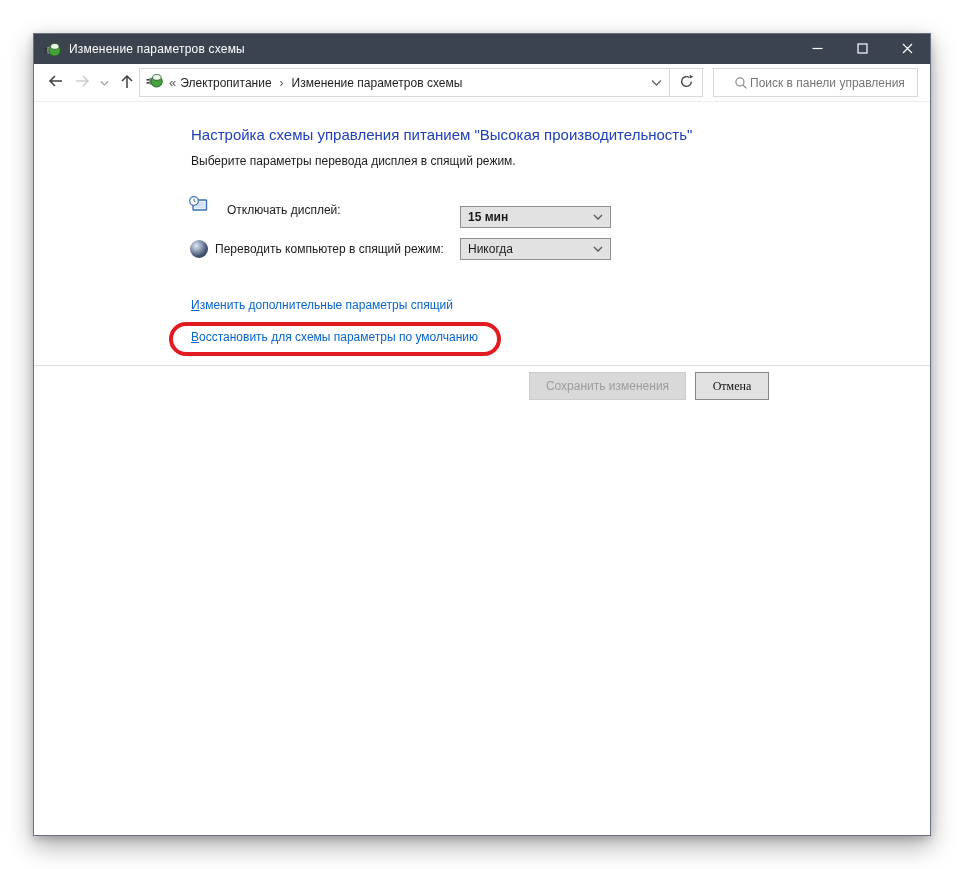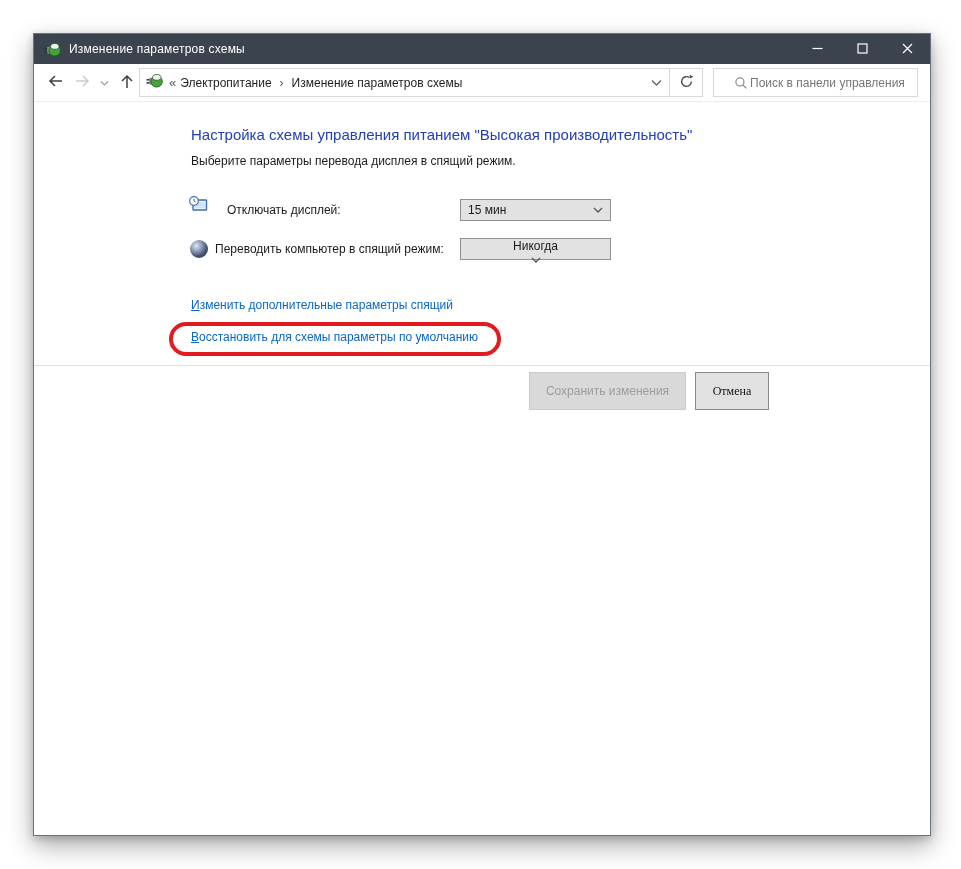--- a/index.html
+++ b/index.html
@@ -30,35 +30,35 @@
   .search-box{position:absolute;left:679px;top:4px;width:205px;height:29px;border:1px solid #d9d9d9;
     box-sizing:border-box;display:flex;align-items:center;background:#fff;}
   .search-box .mag{margin-left:20px;display:flex;}
   .search-input{border:none;outline:none;flex:1;font-size:12px;color:#333;margin-left:0;font-family:inherit;}
   .search-input::placeholder{color:#767676;}
   
   .heading{position:absolute;left:157px;top:92px;font-size:15px;color:#2140b8;}
   .subtitle{position:absolute;left:157px;top:120px;font-size:12px;color:#1b1b1b;}
   .set-icon1{position:absolute;left:154px;top:161px;}
   .set-label1{position:absolute;left:181px;top:169px;font-size:12px;color:#1b1b1b;margin-left:12px;}
-  .combo1{position:absolute;left:426px;top:165px;}
+  .combo1{position:absolute;left:426px;top:172px;font-weight:bold;}
   .set-icon2{position:absolute;left:156px;top:206px;width:18px;height:18px;border-radius:50%;
     background:radial-gradient(circle at 35% 32%, #dfe6f0 0%, #9aa7bf 28%, #44536f 62%, #222e47 100%);}
   .set-label2{position:absolute;left:181px;top:208px;font-size:12px;color:#1b1b1b;}
-  .combo2{position:absolute;left:426px;top:204px;flex-direction:column;}
+  .combo2{position:absolute;left:426px;top:204px;}
   .combo{width:151px;height:22px;box-sizing:border-box;background:#e2e2e2;border:1px solid #919191;
     display:flex;align-items:center;justify-content:space-between;padding:0 7px;font-size:12px;color:#1a1a1a;}
   .link{position:absolute;font-size:12px;color:#0966cc;text-decoration:none;cursor:pointer;}
   .link .accel{text-decoration:underline;}
   .link1{left:157px;top:264px;}
   .link2{left:157px;top:296px;}
   .annotation{position:absolute;left:135px;top:288px;width:332px;height:34px;box-sizing:border-box;
     border:4px solid #e11b1f;border-radius:17px;pointer-events:none;}
   .separator{position:absolute;left:0;top:331px;width:100%;height:1px;background:#e0e0e0;}
-  .btn{position:absolute;top:338px;height:38px;font-size:12px;box-sizing:border-box;font-family:inherit;}
+  .btn{position:absolute;top:338px;height:28px;font-size:12px;box-sizing:border-box;font-family:inherit;}
   .btn-save{left:495px;width:157px;background:#d9d9d9;border:1px solid #cbcbcb;color:#9d9d9d;}
   .btn-cancel{left:661px;width:74px;background:#e1e1e1;border:1px solid #8a8a8a;color:#111;font-family:Liberation Serif, serif;}
 </style>
 </head>
 <body>
 
 <div class="window">
 
   <div class="titlebar">
     <span class="tb-icon">

